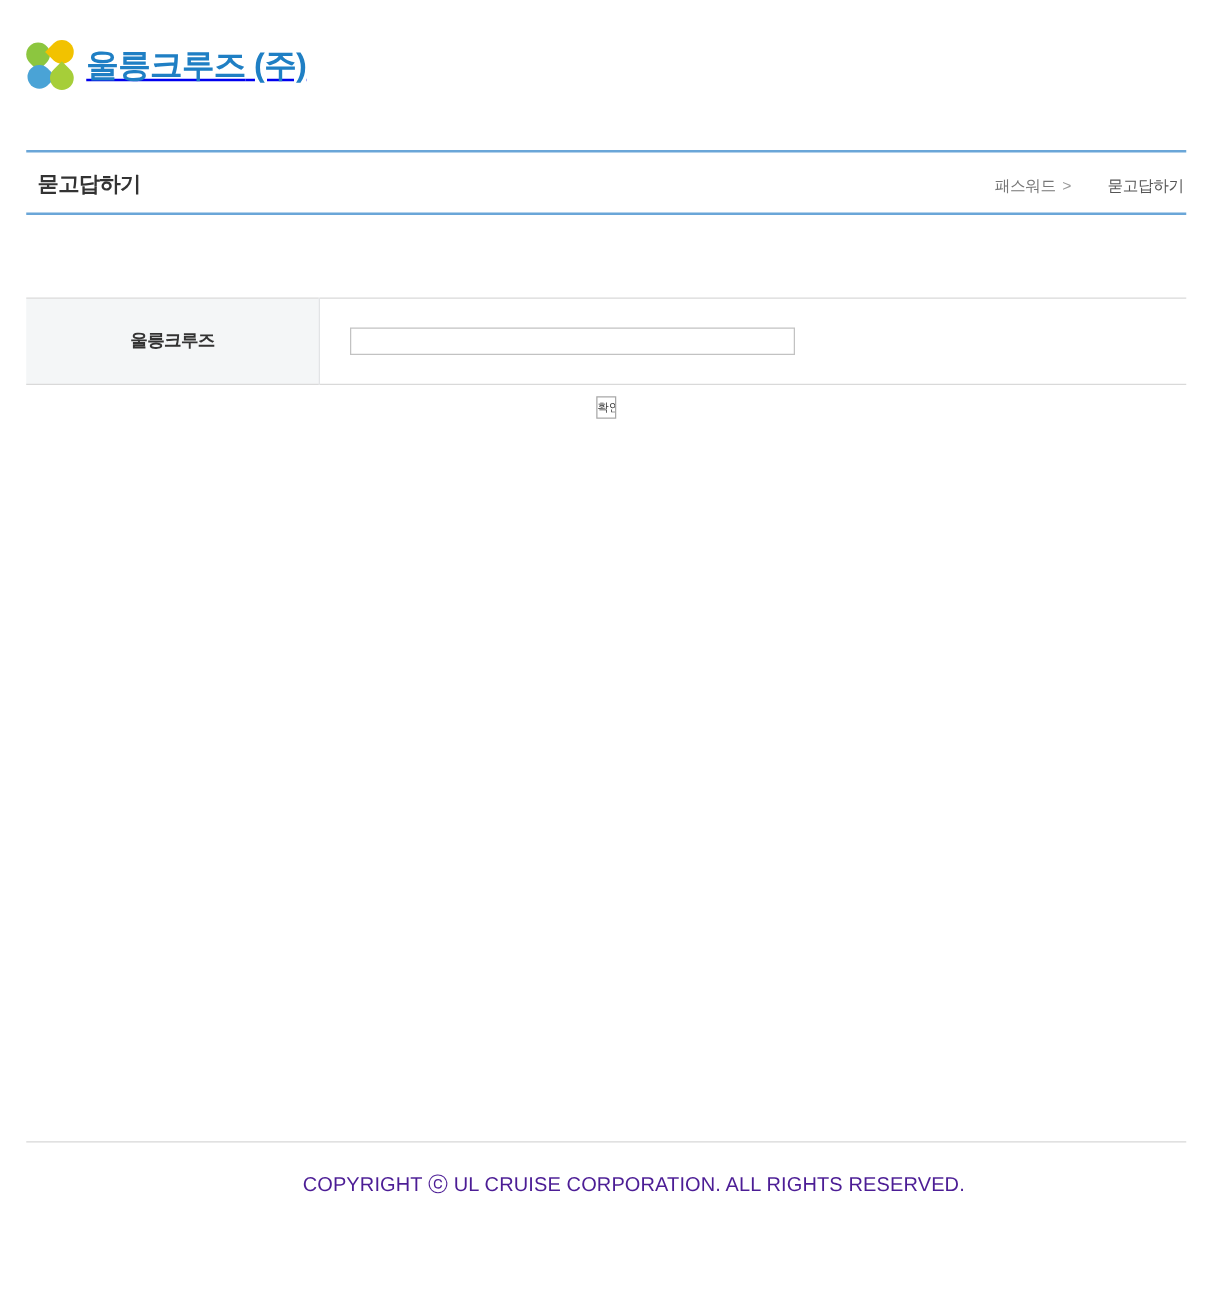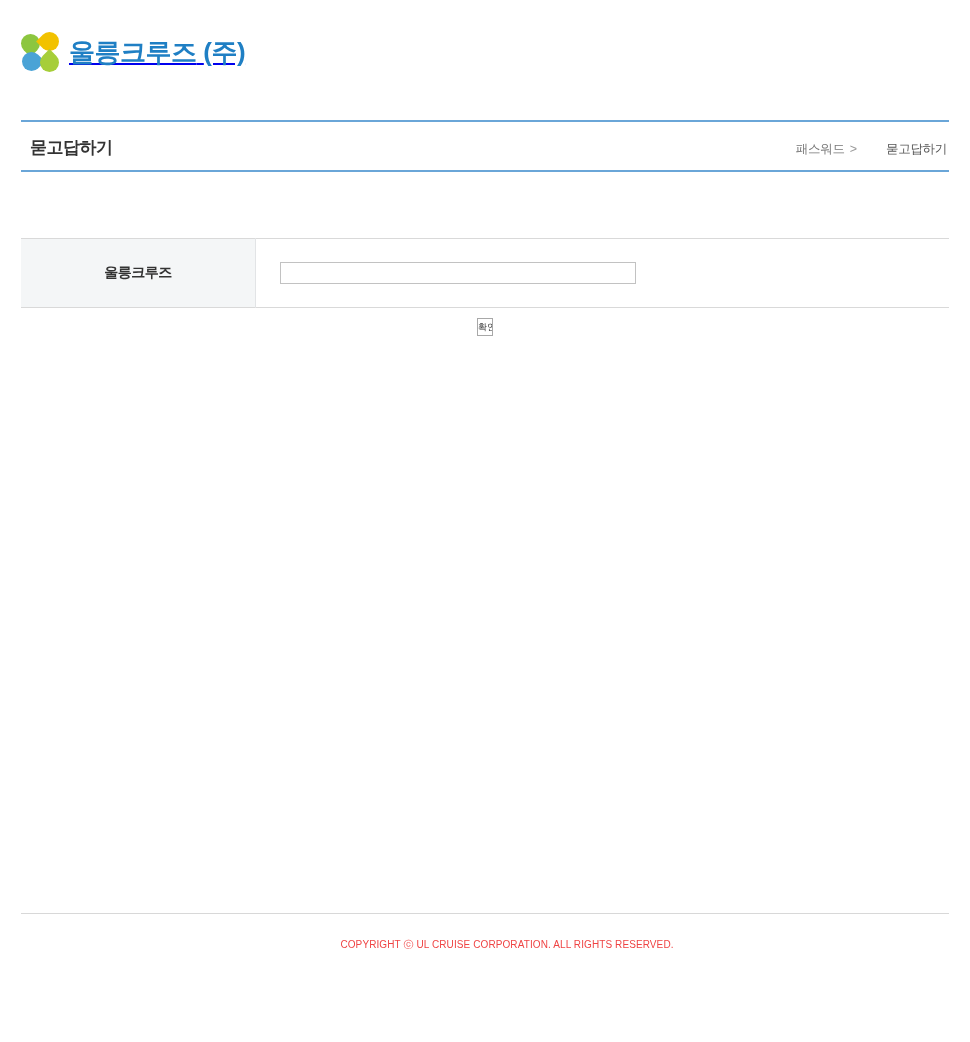--- a/index.html
+++ b/index.html
@@ -162,22 +162,22 @@
     width: 970px;
   }
   .footer-rule {
     width: 928px;
     margin: 0 auto;
     height: 0;
     border-top: 1px solid #d8d8d8;
   }
   .copyright {
     text-align: center;
-    font-size: 10px;
-    color: #ef4444;
+    font-size: 16px;
+    color: #4c1d95;
     padding-top: 24px;
     letter-spacing: 0.1px;
     margin-left: 44px;
   }
 </style>
 </head>
 <body>
 
 <div class="site-header">
   <a class="logo-block" href="#">

